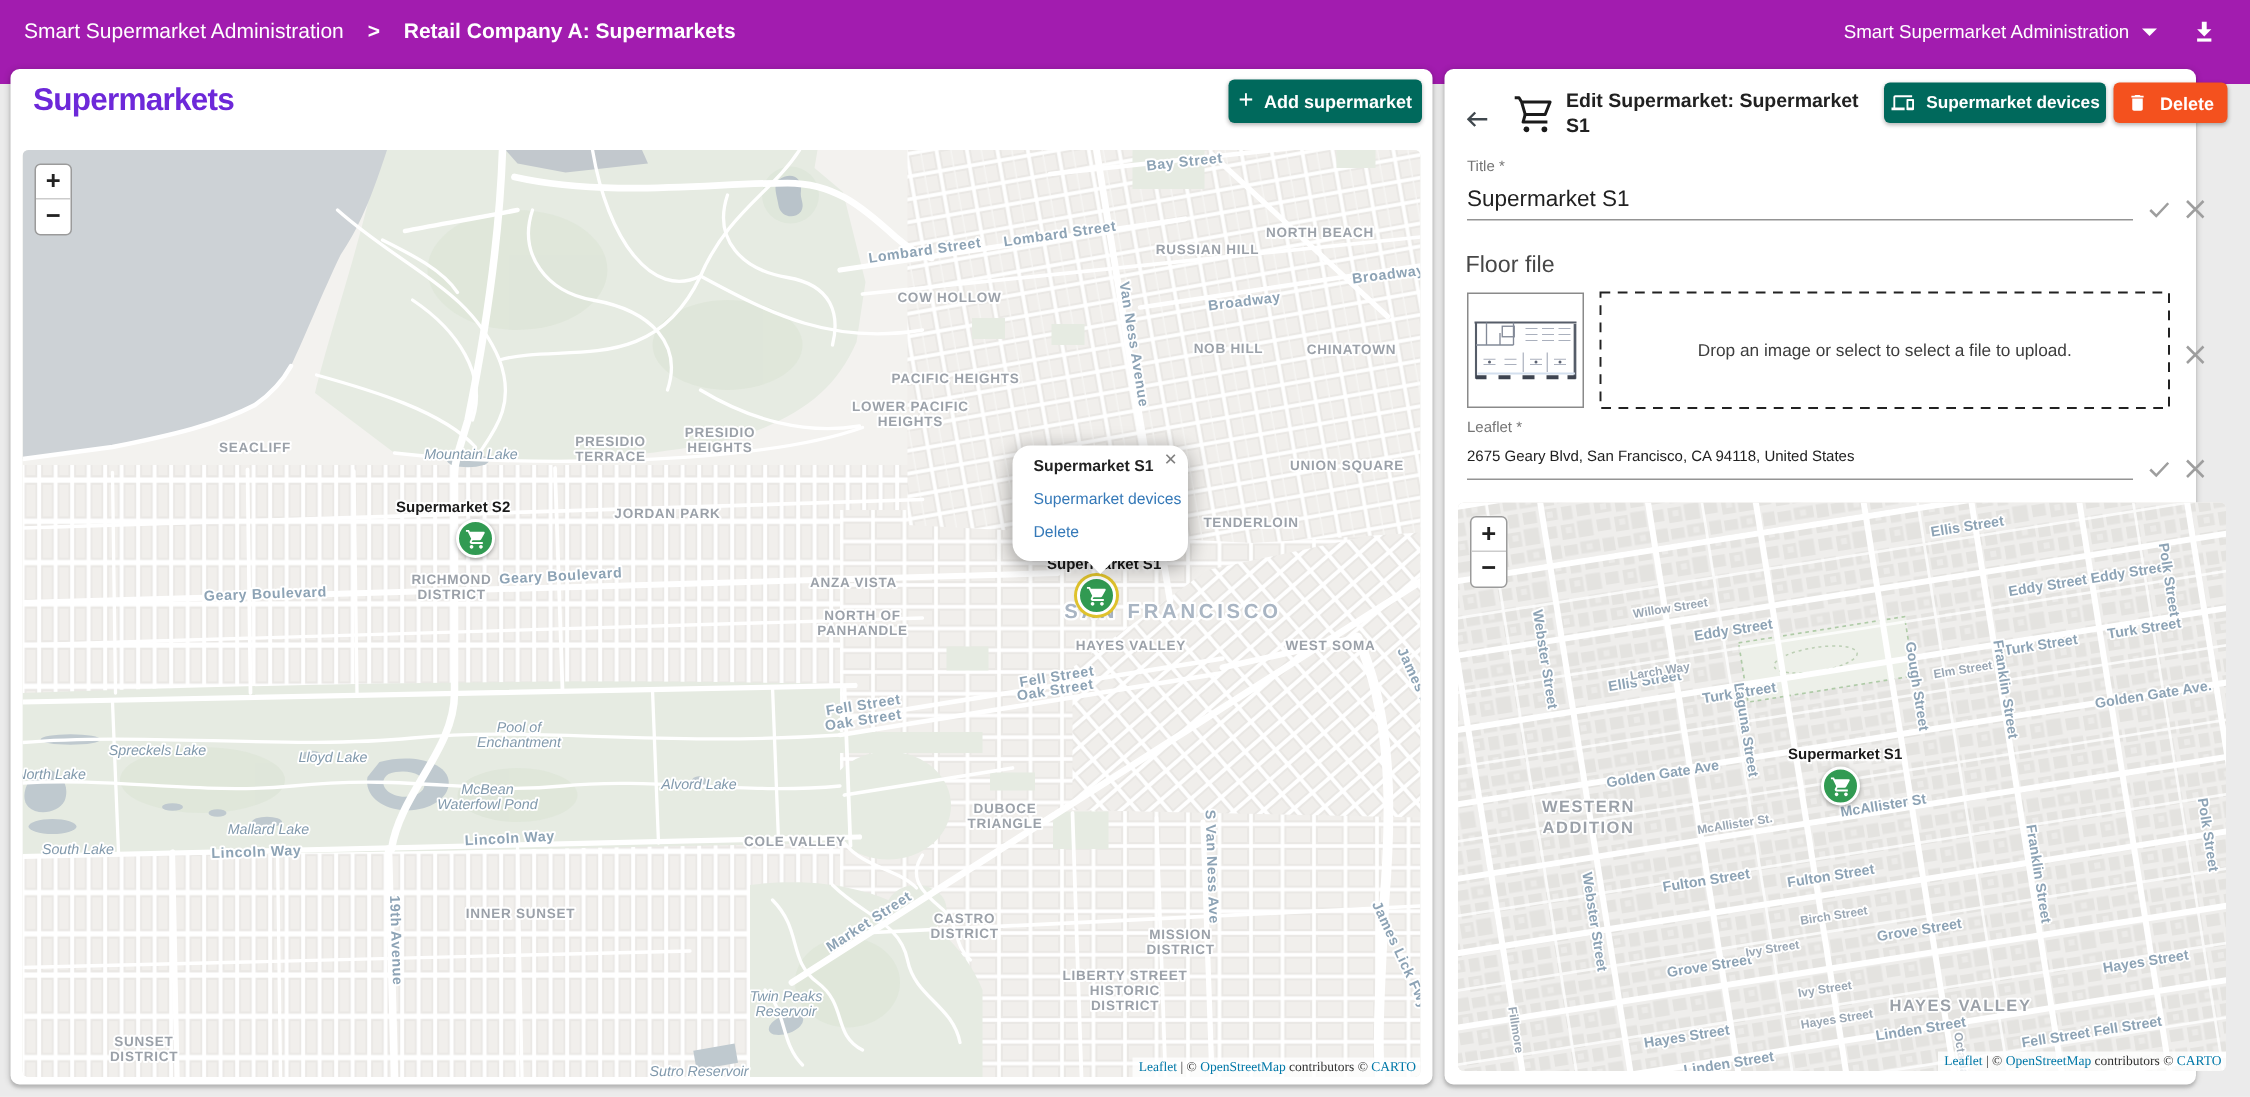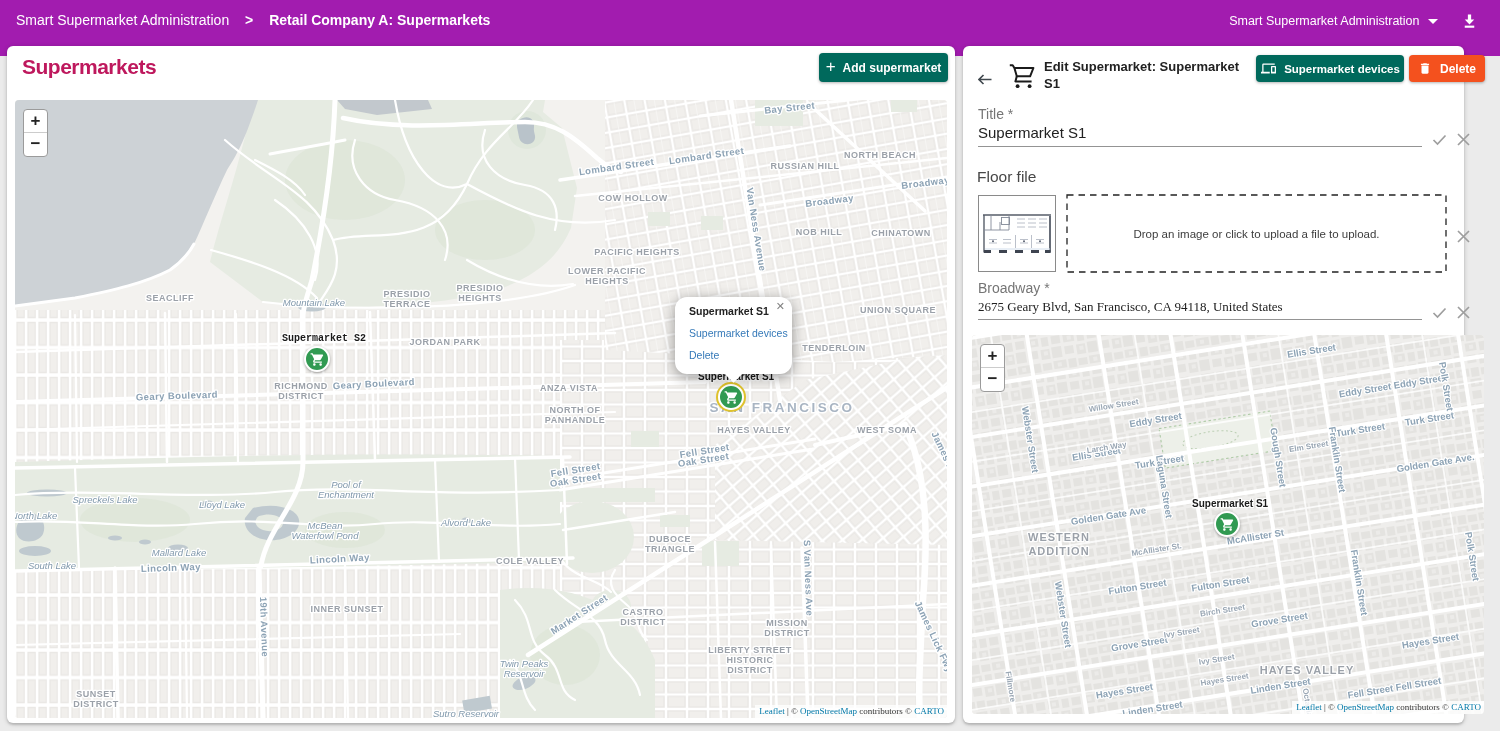--- a/index.html
+++ b/index.html
@@ -6,21 +6,21 @@
 html,body { width:1500px; height:731px; overflow:hidden; background:#ebebeb; font-family:"Liberation Sans", sans-serif; }
 .abs { position:absolute; }
 #topbar { position:absolute; left:0; top:0; width:1500px; height:56px; background:#a21caf; color:#fff; }
 #topbar .bc { position:absolute; left:16px; top:12px; font-size:14px; }
 #topbar .bc b.sep { margin:0 12px; }
 #topbar .right { position:absolute; right:23px; top:13px; font-size:12.5px; }
 .caret { display:inline-block; width:0; height:0; border-left:5px solid transparent; border-right:5px solid transparent; border-top:5px solid #fff; margin-left:8px; vertical-align:middle; margin-bottom:2px;}
 .card { position:absolute; background:#fff; border-radius:6px; box-shadow:0 1px 5px rgba(0,0,0,.2), 0 2px 2px rgba(0,0,0,.12); }
 #card1 { left:7px; top:46px; width:948px; height:677px; }
 #card2 { left:963px; top:46px; width:501px; height:677px; }
-h1.title { position:absolute; left:15px; top:9px; font-size:21px; font-weight:bold; color:#be185d; letter-spacing:-0.5px; }
+h1.title { position:absolute; left:15px; top:9px; font-size:21px; font-weight:bold; color:#6d28d9; letter-spacing:-0.5px; }
 .btn { position:absolute; display:flex; align-items:center; justify-content:center; color:#fff; font-weight:bold; font-size:12px; border-radius:4px; box-shadow:0 1px 3px rgba(0,0,0,.3); }
 .btn.teal { background:#00695c; }
 .btn.orange { background:#f4511e; }
 #addbtn { left:812px; top:7px; width:129px; height:29px; }
 .mapbox { position:absolute; overflow:hidden; border-radius:4px; background:#f4f3f0; }
 #map1 { left:8px; top:54px; width:932px; height:618px; }
 #map2 { left:9px; top:289px; width:512px; height:379px; }
 .zoomctl { position:absolute; left:8px; top:9px; width:25px; background:#fff; border:1px solid #9b9b9b; border-radius:4px; z-index:30; }
 .zoomctl .zb { width:23px; height:23px; text-align:center; line-height:22px; font-size:17px; font-weight:bold; color:#222; }
 .zoomctl .zb.plus { border-bottom:1px solid #ccc; }
@@ -28,21 +28,21 @@
 .attrib a { color:#0078A8; text-decoration:none; }
 .attrib .lf { color:#0078A8; }
 .marker { position:absolute; width:26px; height:26px; border-radius:50%; background:#319a52; border:2px solid #fff; box-shadow:0 1px 3px rgba(0,0,0,.35); z-index:20; display:flex; align-items:center; justify-content:center; }
 .marker.sel { box-shadow:0 0 0 2px #dfc22c, 0 1px 3px rgba(0,0,0,.35); }
 .mklabel { position:absolute; font-size:10px; font-weight:bold; color:#1a1a1a; z-index:19; white-space:nowrap; text-shadow:-1px -1px 0 #fff,1px -1px 0 #fff,-1px 1px 0 #fff,1px 1px 0 #fff,0 2px 2px rgba(255,255,255,.9); }
 #popup { position:absolute; left:660px; top:197px; width:117px; height:76.5px; background:#fff; border-radius:12px; box-shadow:0 3px 14px rgba(0,0,0,.4); z-index:25; }
 #popup .tip { position:absolute; left:50%; bottom:-6px; margin-left:-7px; width:13px; height:13px; background:#fff; transform:rotate(45deg); }
 #popup .pt { position:absolute; left:14px; top:8px; font-weight:bold; color:#222; font-size:10.5px; white-space:nowrap; }
 #popup a { color:#3579b8; text-decoration:none; display:block; position:absolute; left:14px; font-size:10.5px; white-space:nowrap; }
 #popup .x { position:absolute; right:7px; top:3px; color:#818181; font-size:11px; }
-.flabel { position:absolute; font-size:14px; color:#757575; }
+.flabel { position:absolute; font-size:10px; color:#757575; }
 .fvalue { position:absolute; font-size:15px; color:#212121; white-space:nowrap; }
 .uline { position:absolute; height:1px; background:#949494; }
 .seclabel { position:absolute; font-size:15.5px; color:#474747; }
 </style>
 </head>
 <body>
 <div id="topbar">
   <div class="bc">Smart Supermarket Administration <b class="sep">&gt;</b> <b>Retail Company A: Supermarkets</b></div>
   <div class="right">Smart Supermarket Administration<span class="caret"></span>
     <svg style="vertical-align:middle;margin-left:21px;margin-bottom:3px" width="15" height="15" viewBox="0 0 24 24">
@@ -264,21 +264,21 @@
           <text x="451" y="617">Sutro Reservoir</text>
         </g>
         <text x="767" y="312" font-size="13.5" font-weight="bold" fill="#a9b5c3" letter-spacing="2.5" stroke="#fff" stroke-width="3" paint-order="stroke" stroke-linejoin="round">SAN FRANCISCO</text>
       </g>
     </svg>
     <div class="zoomctl">
         <div class="zb plus">+</div>
         <div class="zb">−</div>
       </div>
     <div class="attrib"><span class="lf">Leaflet</span> | © <a>OpenStreetMap</a> contributors © <a>CARTO</a></div>
-    <div class="mklabel" style="left:267px;top:233px;font-family:Liberation Mono, monospace;">Supermarket S2</div>
+    <div class="mklabel" style="left:249px;top:233px;">Supermarket S2</div>
     <div class="marker" style="left:289px;top:246px;">
         <svg width="15" height="15" viewBox="0 0 24 24">
           <path fill="#fff" d="M7 18c-1.1 0-1.99.9-1.99 2S5.9 22 7 22s2-.9 2-2-.9-2-2-2zM1 2v2h2l3.6 7.59-1.35 2.45c-.16.28-.25.61-.25.96 0 1.1.9 2 2 2h12v-2H7.42c-.14 0-.25-.11-.25-.25l.03-.12.9-1.63h7.45c.75 0 1.41-.41 1.75-1.03l3.58-6.49c.08-.14.12-.31.12-.47 0-.55-.45-1-1-1H5.21l-.94-2H1zm16 16c-1.1 0-1.99.9-1.99 2s.89 2 1.99 2 2-.9 2-2-.9-2-2-2z"></path>
         </svg>
       </div>
     <div class="mklabel" style="left:683px;top:271px;">Supermarket S1</div>
     <div class="marker sel" style="left:703px;top:284px;">
         <svg width="15" height="15" viewBox="0 0 24 24">
           <path fill="#fff" d="M7 18c-1.1 0-1.99.9-1.99 2S5.9 22 7 22s2-.9 2-2-.9-2-2-2zM1 2v2h2l3.6 7.59-1.35 2.45c-.16.28-.25.61-.25.96 0 1.1.9 2 2 2h12v-2H7.42c-.14 0-.25-.11-.25-.25l.03-.12.9-1.63h7.45c.75 0 1.41-.41 1.75-1.03l3.58-6.49c.08-.14.12-.31.12-.47 0-.55-.45-1-1-1H5.21l-.94-2H1zm16 16c-1.1 0-1.99.9-1.99 2s.89 2 1.99 2 2-.9 2-2-.9-2-2-2z"></path>
         </svg>
@@ -346,26 +346,26 @@
         </g>
         <circle cx="14" cy="45.3" r="1" fill="#596070"></circle>
           <circle cx="45" cy="45.3" r="1" fill="#596070"></circle>
           <circle cx="61" cy="45.3" r="1" fill="#596070"></circle>
       </g>
     </svg>
   </div>
   <svg class="abs" style="left:103px;top:148px;" width="381" height="79">
       <rect x="1" y="1" width="379" height="77" fill="#fff" stroke="#222" stroke-width="1.3" stroke-dasharray="6.5 5"></rect>
     </svg>
-  <div class="abs" style="left:103px;top:148px;width:381px;height:79px;display:flex;align-items:center;justify-content:center;font-size:11.5px;color:#3d3d3d;">Drop an image or click to upload a file to upload.</div>
+  <div class="abs" style="left:103px;top:148px;width:381px;height:79px;display:flex;align-items:center;justify-content:center;font-size:11.5px;color:#3d3d3d;">Drop an image or select to select a file to upload.</div>
   <svg class="abs" style="left:493px;top:183px;" width="15" height="15" viewBox="0 0 15 15">
       <path d="M2 2l11 11M13 2L2 13" stroke="#9e9e9e" stroke-width="1.7"></path>
     </svg>
-  <div class="flabel" style="left:15px;top:234px;">Broadway *</div>
-  <div class="fvalue" style="left:15px;top:253px;font-size:13px;font-family:Liberation Serif, serif;">2675 Geary Blvd, San Francisco, CA 94118, United States</div>
+  <div class="flabel" style="left:15px;top:234px;">Leaflet *</div>
+  <div class="fvalue" style="left:15px;top:253px;font-size:10px;">2675 Geary Blvd, San Francisco, CA 94118, United States</div>
   <div class="uline" style="left:15px;top:273px;width:444px;"></div>
   <svg class="abs" style="left:468px;top:258px;" width="17" height="17" viewBox="0 0 17 17">
       <path d="M2.5 9l4 4 8-8.5" stroke="#9e9e9e" stroke-width="1.7" fill="none"></path>
     </svg>
   <svg class="abs" style="left:493px;top:259px;" width="15" height="15" viewBox="0 0 15 15">
       <path d="M2 2l11 11M13 2L2 13" stroke="#9e9e9e" stroke-width="1.7"></path>
     </svg>
   <div class="mapbox" id="map2">
     <svg width="512" height="379" style="position:absolute;left:0;top:0">
       <defs>

